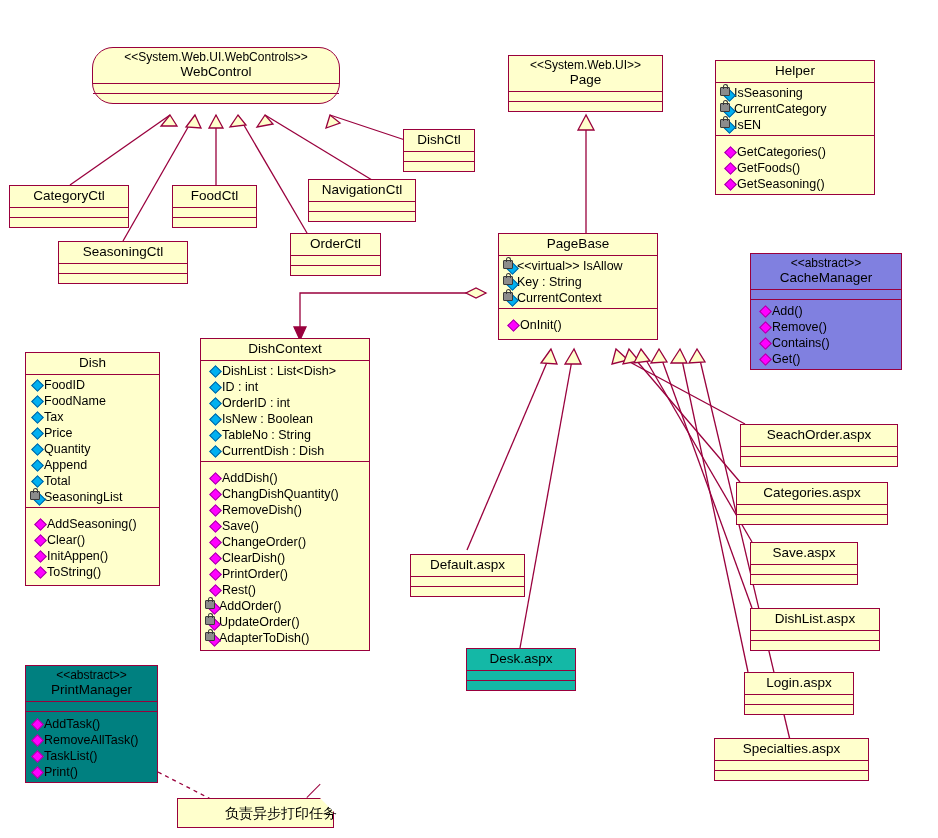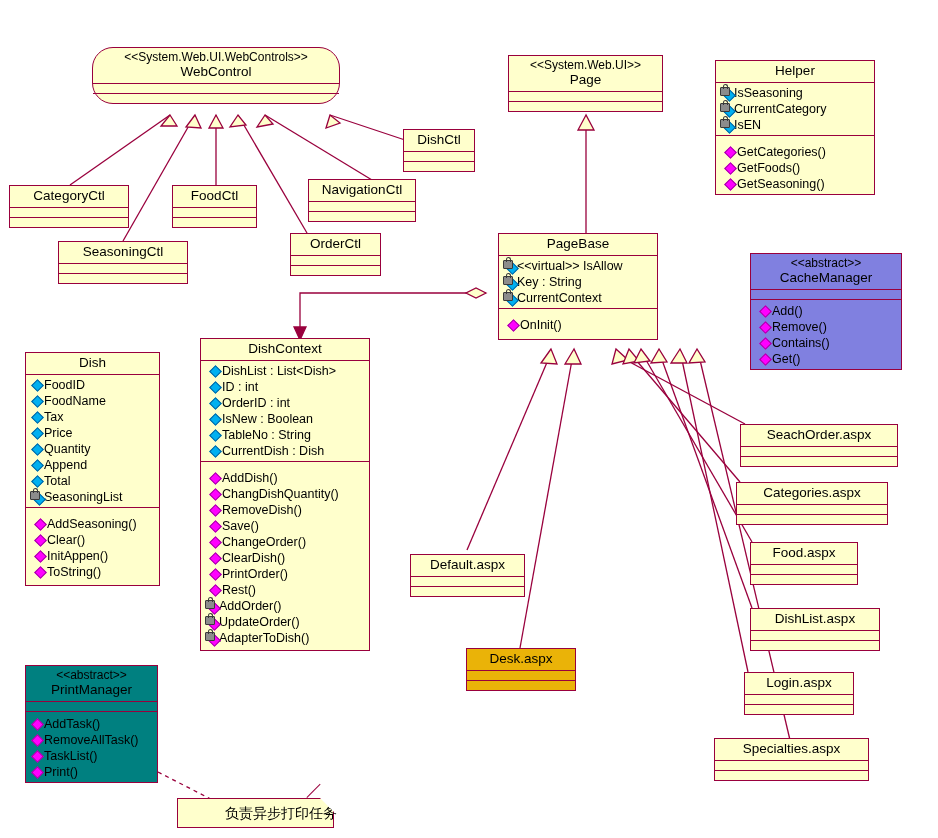--- a/index.html
+++ b/index.html
@@ -27,21 +27,21 @@
     position: absolute;
     box-sizing: border-box;
     border: 1px solid #99003d;
     background: #ffffcc;
     color: #000000;
     font-size: 13px;
     line-height: 15px;
   }
   .uml.blue   { background: #8080e0; }
   .uml.teal   { background: #008080; }
-  .uml.gray   { background: #eab308; }
+  .uml.gray   { background: #14b8a6; }
 
   .uml .hdr {
     text-align: center;
     padding: 2px 6px 3px 6px;
     border-bottom: 1px solid #99003d;
     white-space: nowrap;
   }
   .uml .stereo {
     display: block;
     font-size: 12px;
@@ -362,21 +362,21 @@
   <div class="uml" style="left:736px; top:482px; width:152px;">
     <div class="hdr">
       <span class="cname">Categories.aspx</span>
     </div>
     <div class="sec empty"></div>
     <div class="sec empty"></div>
   </div>
 
   <div class="uml" style="left:750px; top:542px; width:108px;">
     <div class="hdr">
-      <span class="cname">Food.aspx</span>
+      <span class="cname">Save.aspx</span>
     </div>
     <div class="sec empty"></div>
     <div class="sec empty"></div>
   </div>
 
   <div class="uml" style="left:750px; top:608px; width:130px;">
     <div class="hdr">
       <span class="cname">DishList.aspx</span>
     </div>
     <div class="sec empty"></div>

